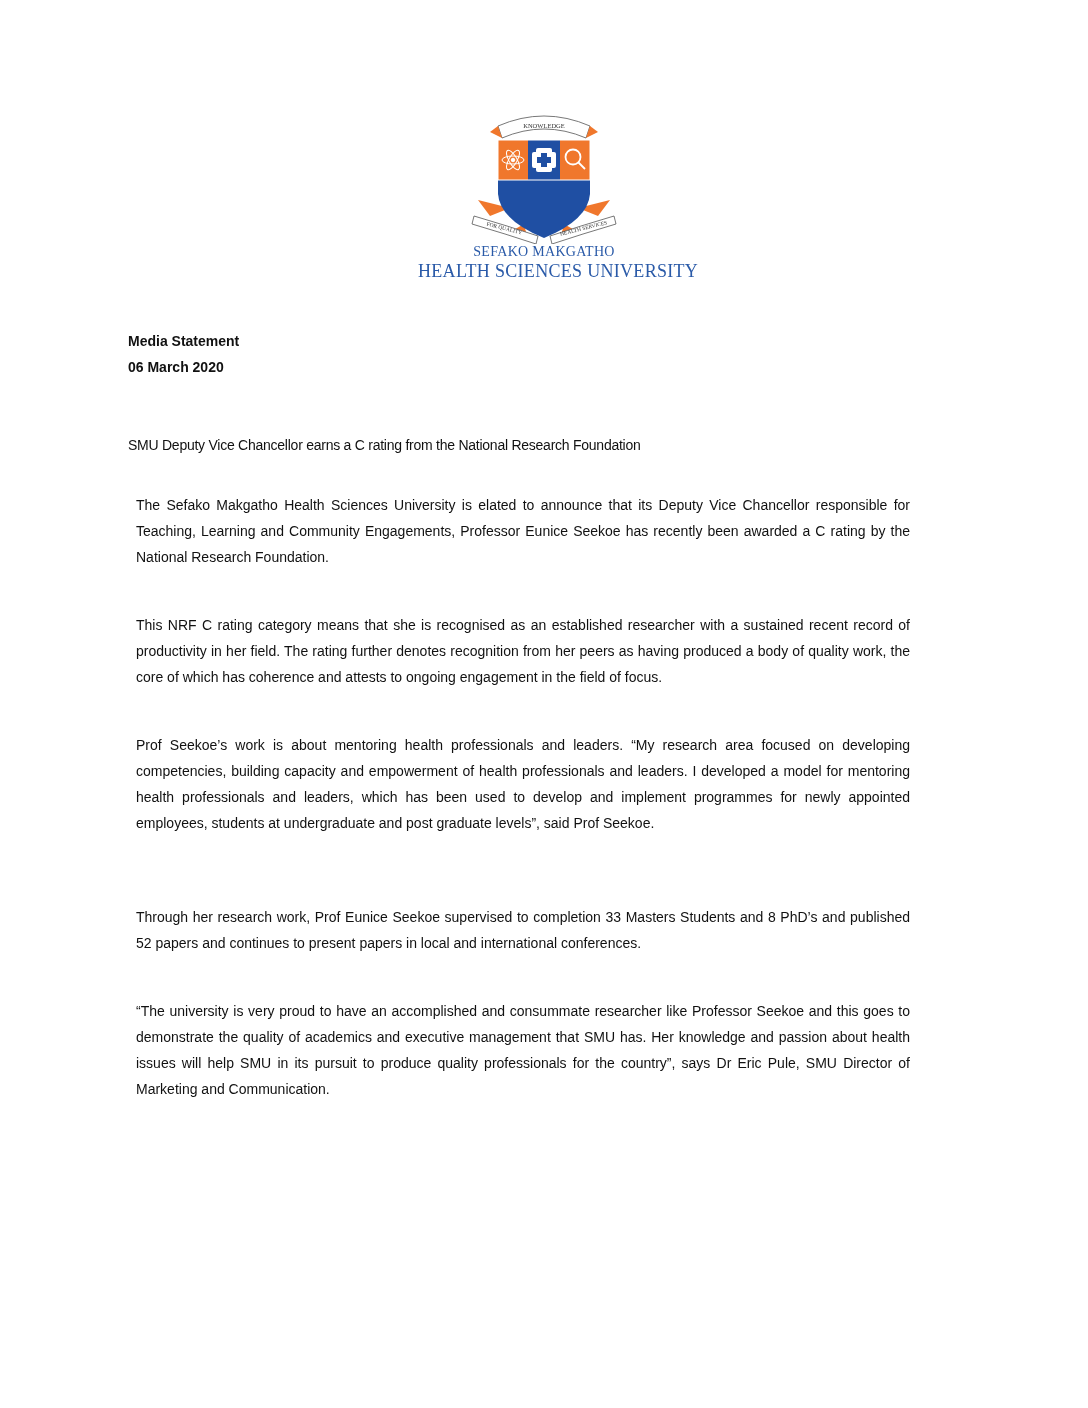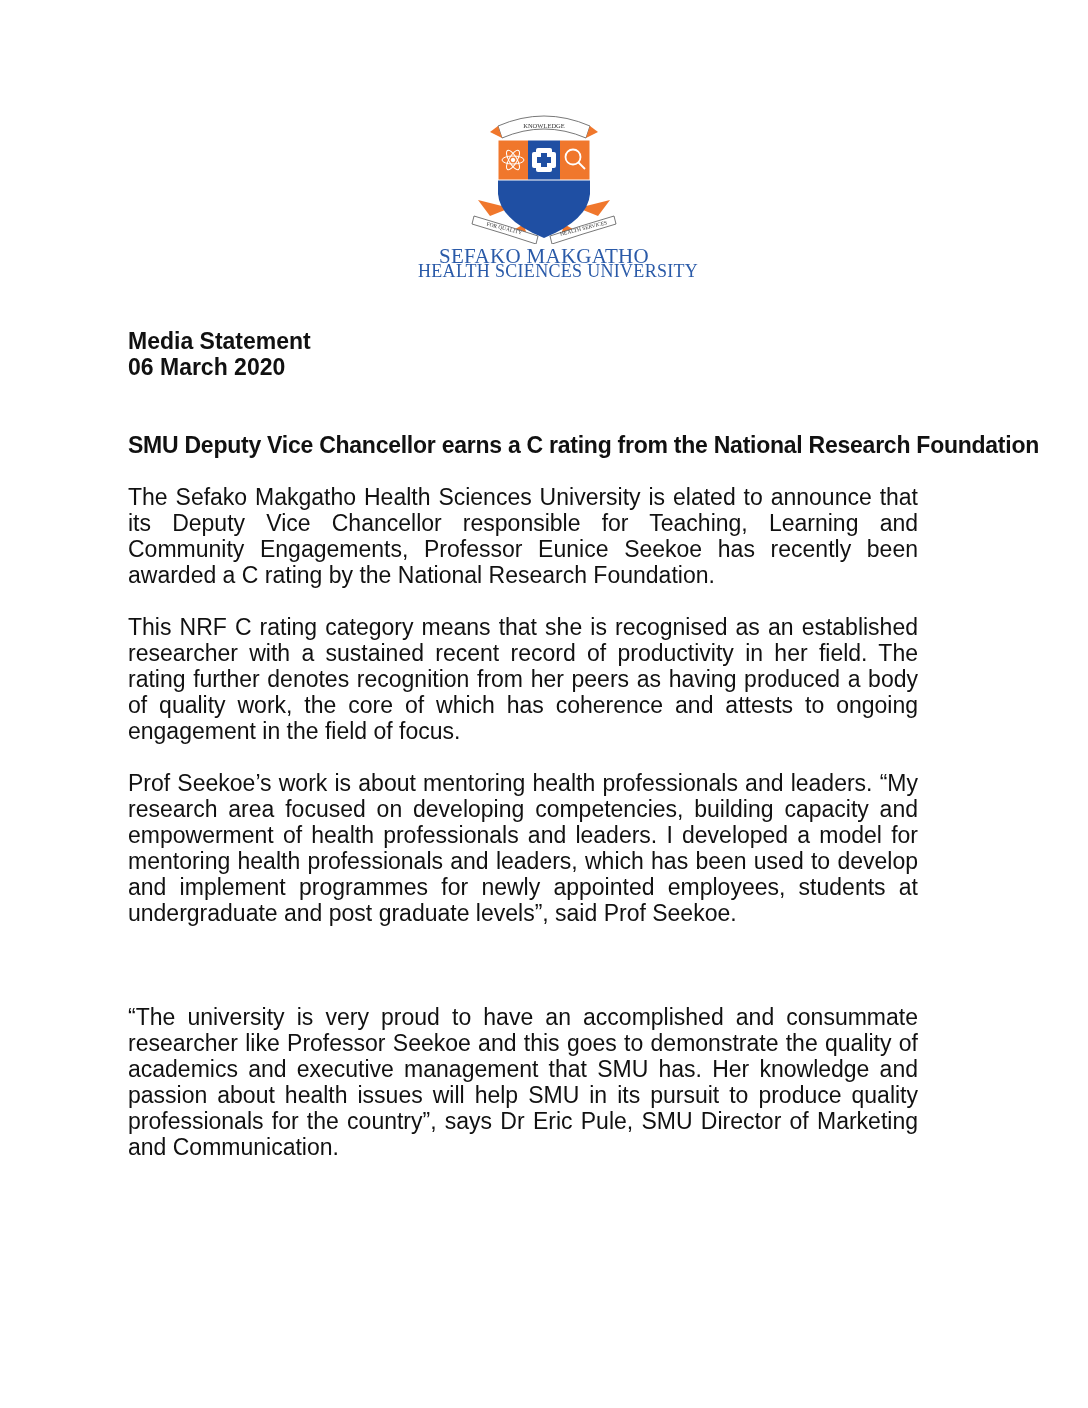--- a/index.html
+++ b/index.html
@@ -26,42 +26,42 @@
     .uni-name {
       position: absolute;
       left: 418px;
       width: 252px;
       text-align: center;
       font-family: "Liberation Serif", "DejaVu Serif", serif;
       color: #2a5aa8;
       letter-spacing: 0.3px;
       white-space: nowrap;
     }
-    .uni-name.line1 { top: 244px; font-size: 21px; }
+    .uni-name.line1 { top: 244px; font-size: 14px; }
     .uni-name.line2 { top: 261px; font-size: 18px; }
 
     .content {
       position: absolute;
       left: 128px;
       top: 328px;
       width: 790px;
-      font-size: 23px;
+      font-size: 14px;
       line-height: 26px;
     }
     .bold { font-weight: bold; }
     .block { margin: 0; }
     .gap { height: 26px; }
     p.para {
-      margin: 0;
+      margin: 8px;
       text-align: justify;
       text-justify: inter-word;
     }
     .title-line {
       margin: 0;
-      font-weight: bold;
+      font-weight: normal;
       white-space: nowrap;
       letter-spacing: -0.25px;
     }
   </style>
 </head>
 <body>
 
 <div class="logo">
   <svg width="232" height="140" viewBox="0 0 232 140">
 
@@ -116,15 +116,16 @@
   <div class="gap"></div>
   <div class="title-line">SMU Deputy Vice Chancellor earns a C rating from the National Research Foundation</div>
   <div class="gap"></div>
   <p class="para">The Sefako Makgatho Health Sciences University is elated to announce that its Deputy Vice Chancellor responsible for Teaching, Learning and Community Engagements, Professor Eunice Seekoe has recently been awarded a C rating by the National Research Foundation.</p>
   <div class="gap"></div>
   <p class="para">This NRF C rating category means that she is recognised as an established researcher with a sustained recent record of productivity in her field. The rating further denotes recognition from her peers as having produced a body of quality work, the core of which has coherence and attests to ongoing engagement in the field of focus.</p>
   <div class="gap"></div>
   <p class="para">Prof Seekoe’s work is about mentoring health professionals and leaders. “My research area focused on developing competencies, building capacity and empowerment of health professionals and leaders. I developed a model for mentoring health professionals and leaders, which has been used to develop and implement programmes for newly appointed employees, students at undergraduate and post graduate levels”, said Prof Seekoe.</p>
   <div class="gap"></div>
   <div class="gap"></div>
+  <p class="para">Through her research work, Prof Eunice Seekoe supervised to completion 33 Masters Students and 8 PhD’s and published 52 papers and continues to present papers in local and international conferences.</p>
   <div class="gap"></div>
   <p class="para">“The university is very proud to have an accomplished and consummate researcher like Professor Seekoe and this goes to demonstrate the quality of academics and executive management that SMU has. Her knowledge and passion about health issues will help SMU in its pursuit to produce quality professionals for the country”, says Dr Eric Pule, SMU Director of Marketing and Communication.</p>
 </div>
 
 </body></html>

